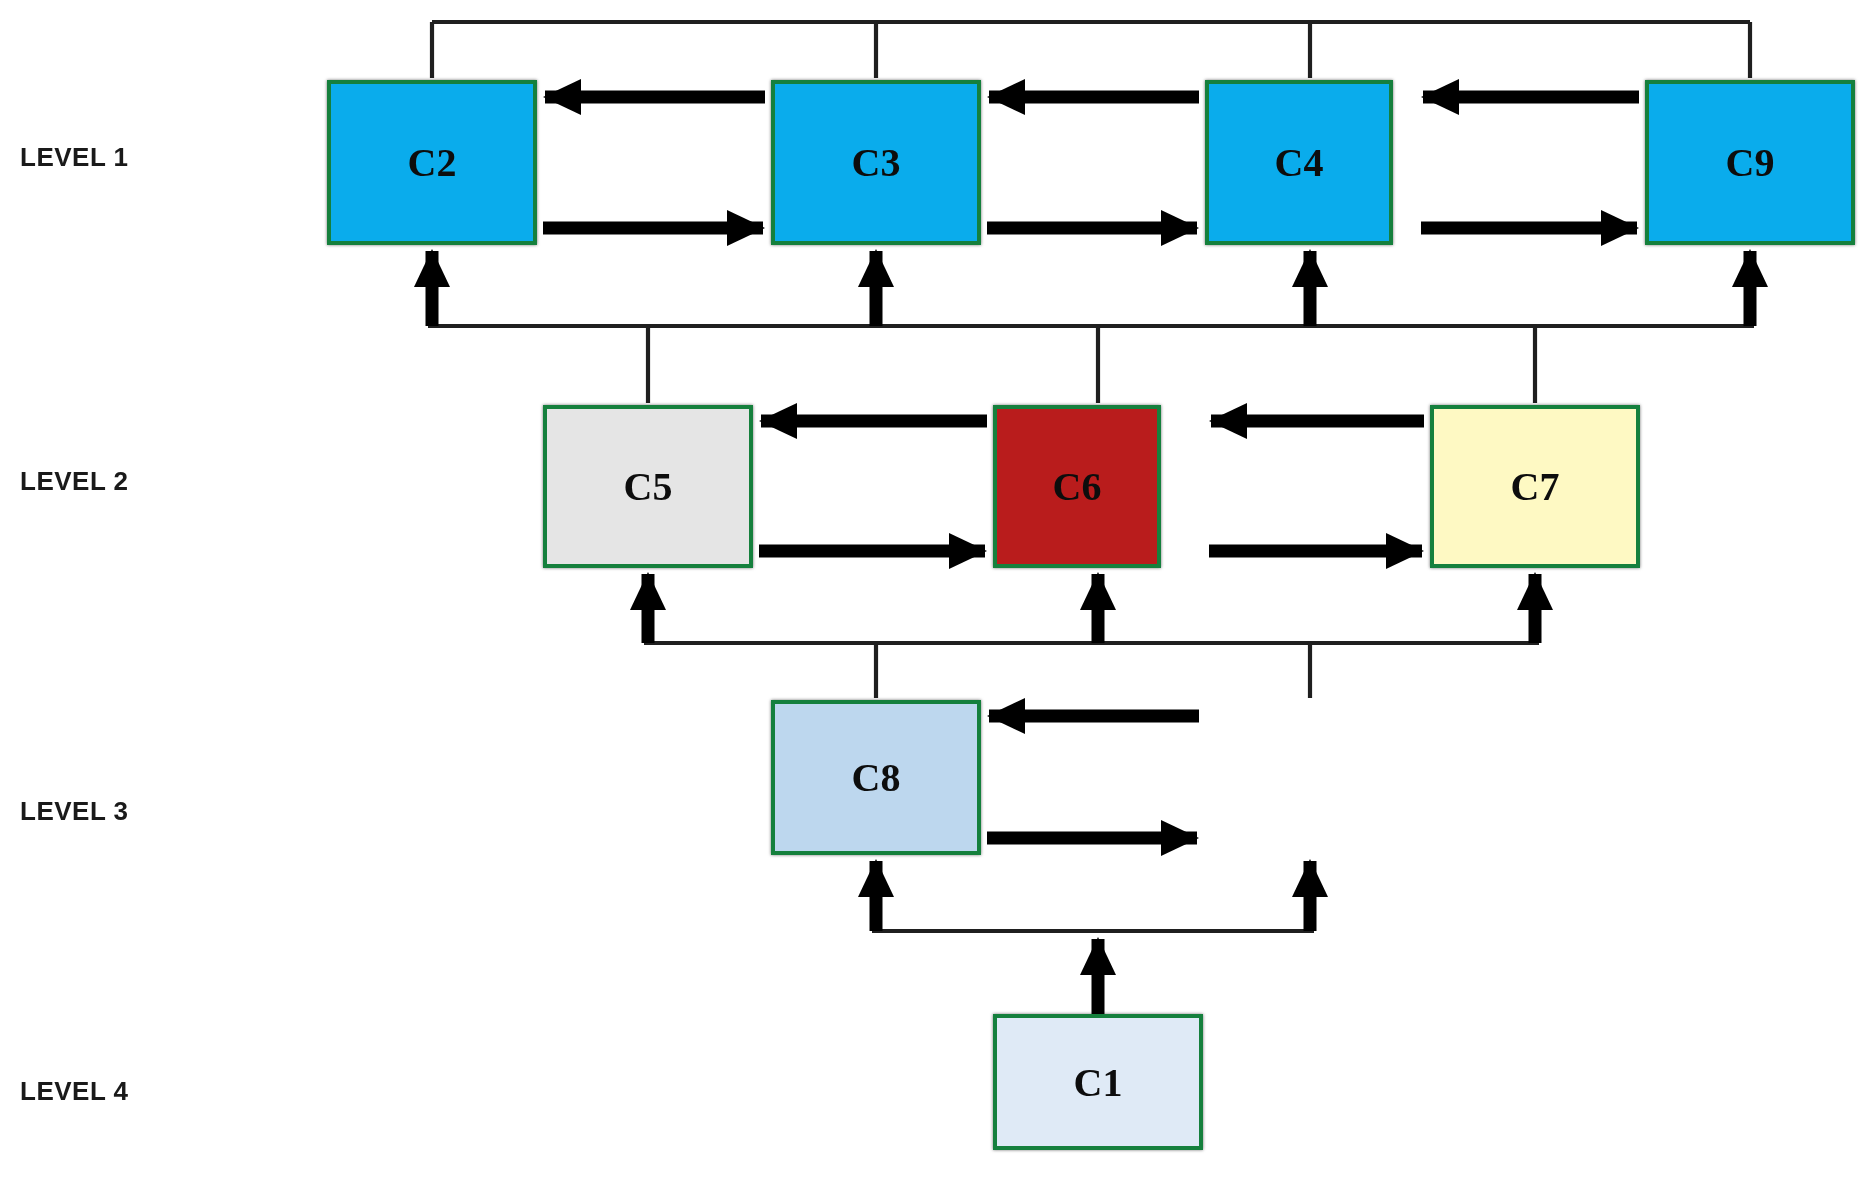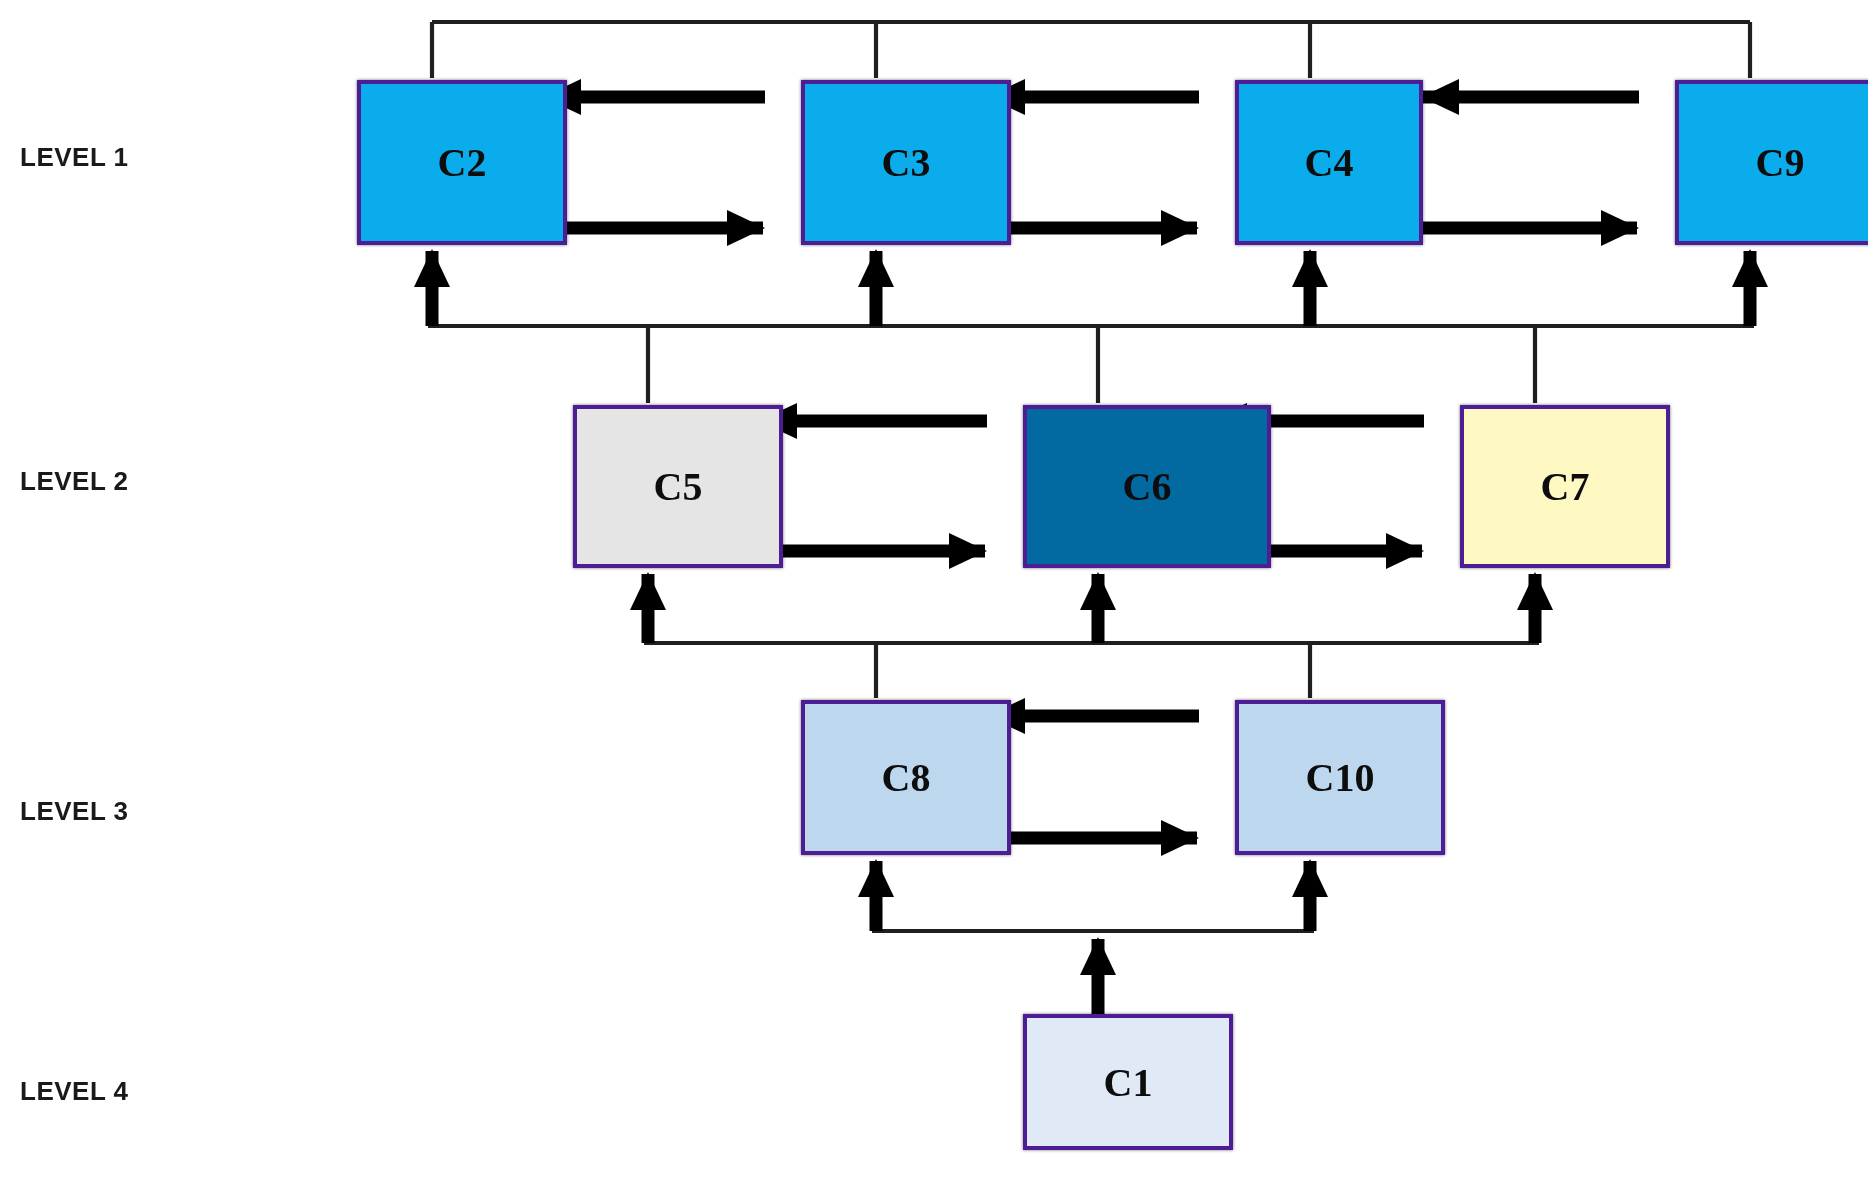--- a/index.html
+++ b/index.html
@@ -8,28 +8,27 @@
     width:1868px;height:1195px;
     background:#ffffff;
     font-family:"Liberation Sans",sans-serif;
     overflow:hidden;
     padding-left:8px;
   }
   #wires{position:absolute;left:0;top:0;width:1868px;height:1195px;}
   .node{
     position:absolute;
     box-sizing:border-box;
-    border:4px solid #4c1d95;
+    border:4px solid #15803d;
     box-shadow:0 0 3px rgba(0,0,0,.55);
     display:flex;align-items:center;justify-content:center;
     font-family:"Liberation Serif",serif;
     font-weight:bold;
     font-size:40px;
     color:#0d0d0d;
-    margin-left:30px;
   }
   .level-label{
     position:absolute;
     left:20px;
     font-family:"Liberation Sans",sans-serif;
     font-weight:bold;
     font-size:26px;
     letter-spacing:.5px;
     color:#1a1a1a;
     white-space:nowrap;
@@ -111,21 +110,20 @@
   <div class="level-label" style="top:466px;">LEVEL 2</div>
   <div class="level-label" style="top:796px;">LEVEL 3</div>
   <div class="level-label" style="top:1076px;">LEVEL 4</div>
 
   <div class="node" style="left: 327px; top: 80px; width: 210px; height: 165px; background: rgb(10, 172, 236);">C2</div>
   <div class="node" style="left: 771px; top: 80px; width: 210px; height: 165px; background: rgb(10, 172, 236);">C3</div>
   <div class="node" style="left: 1205px; top: 80px; width: 188px; height: 165px; background: rgb(10, 172, 236);">C4</div>
   <div class="node" style="left: 1645px; top: 80px; width: 210px; height: 165px; background: rgb(10, 172, 236);">C9</div>
 
   <div class="node" style="left: 543px; top: 405px; width: 210px; height: 163px; background: #e5e5e5;">C5</div>
-  <div class="node" style="left: 993px; top: 405px; width: 248px; height: 163px; background: #0369a1;">C6</div>
+  <div class="node" style="left: 993px; top: 405px; width: 168px; height: 163px; background: #b91c1c;">C6</div>
   <div class="node" style="left: 1430px; top: 405px; width: 210px; height: 163px; background: #fef9c3;">C7</div>
 
   <div class="node" style="left: 771px; top: 700px; width: 210px; height: 155px; background: rgb(189, 215, 238);">C8</div>
-  <div class="node" style="left: 1205px; top: 700px; width: 210px; height: 155px; background: rgb(189, 215, 238);">C10</div>
 
   <div class="node" style="left: 993px; top: 1014px; width: 210px; height: 136px; background: rgb(223, 234, 246);">C1</div>
 
 </div>
 
 </body></html>

